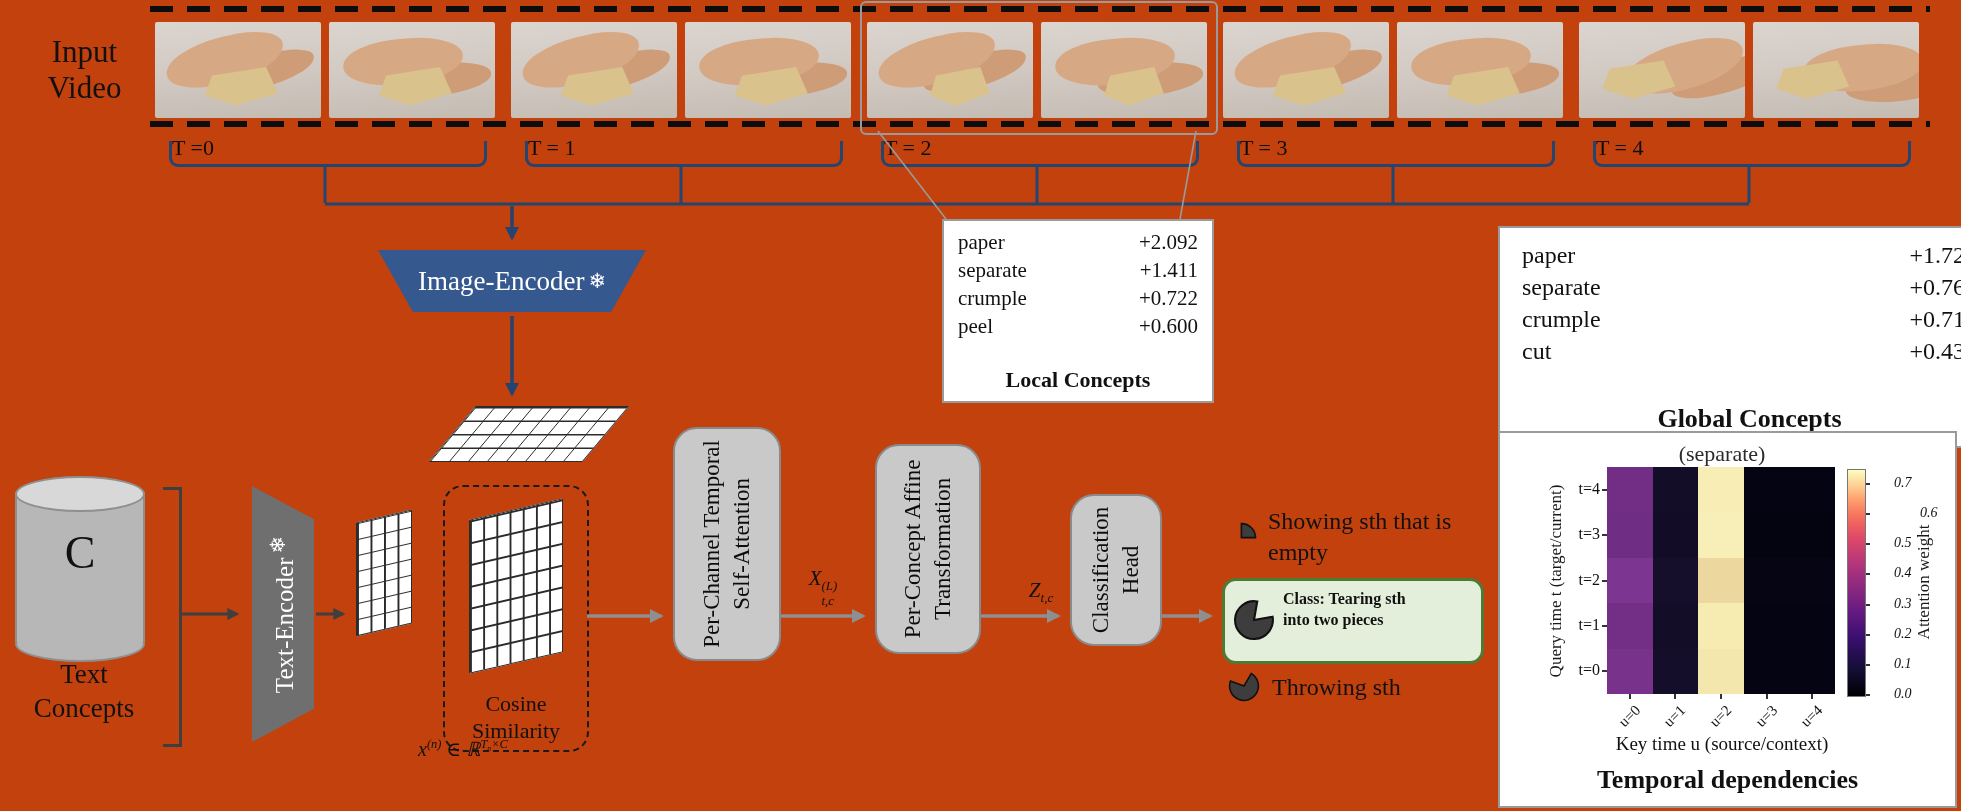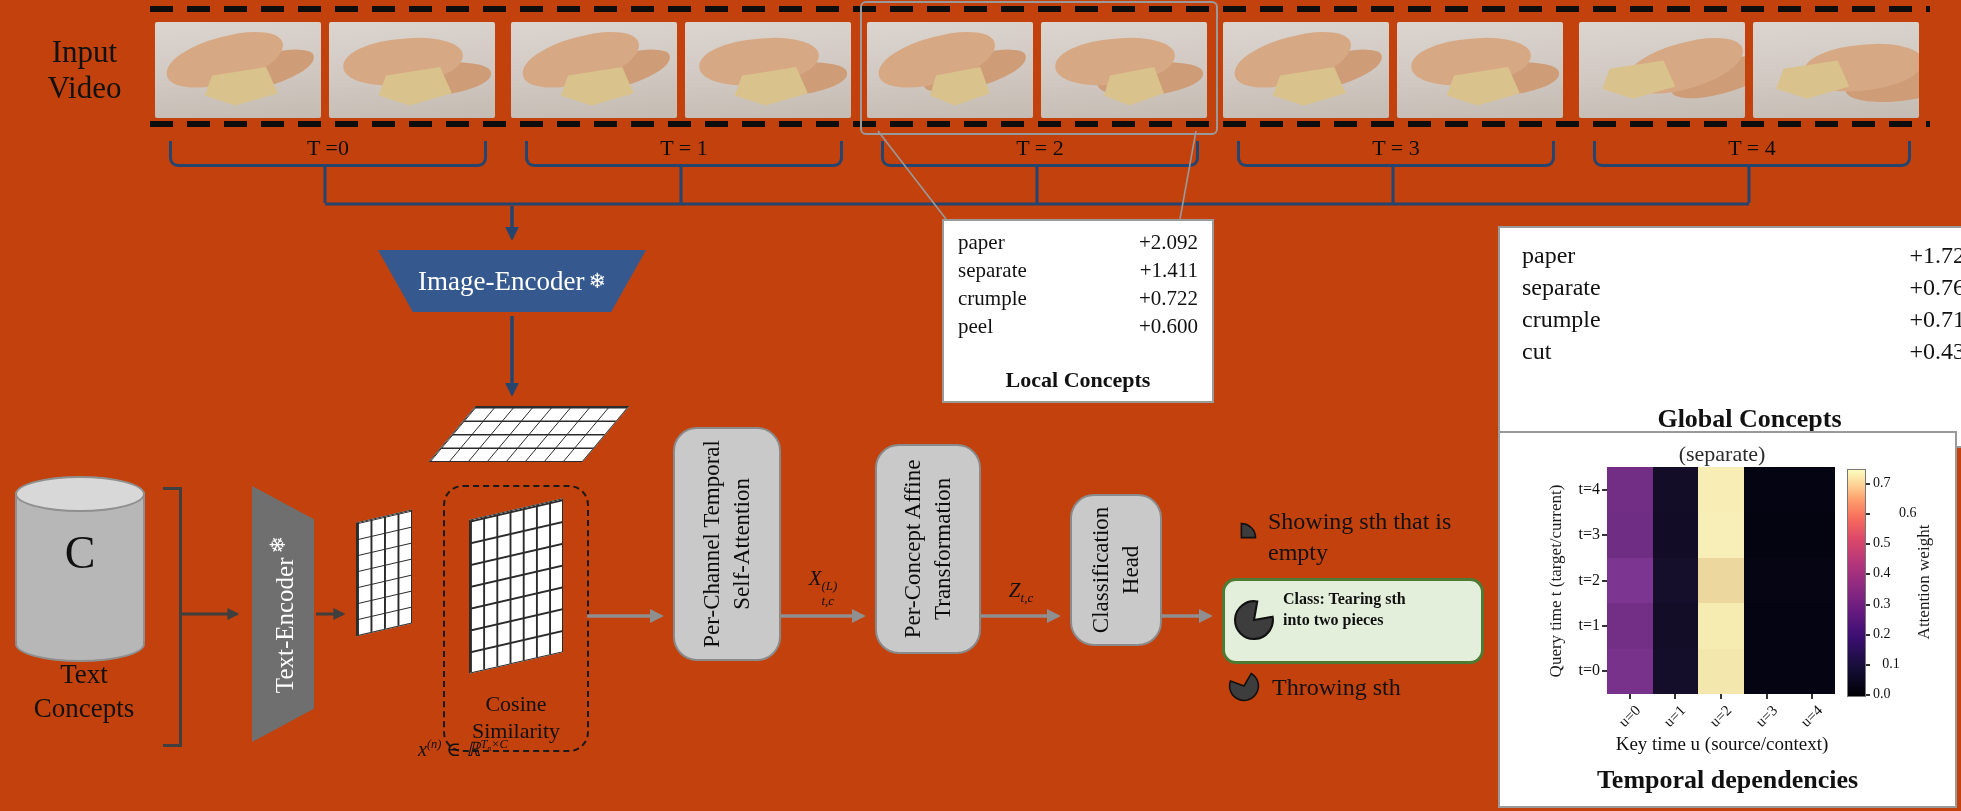--- a/index.html
+++ b/index.html
@@ -22,21 +22,21 @@
   .frame:nth-child(2)::before{transform:rotate(-4deg) translate(4px,2px);}
   #fg2 .frame::after{left:38%;width:36%;}
   #fg4 .frame::before{left:28%;top:22%;}
   #fg4 .frame::after{left:14%;top:40%;}
   #hl-box{left:860px;top:1px;width:354px;height:130px;border:2px solid #9a9a9a;
     border-radius:6px;z-index:2;}
   
   .tbracket{position:absolute;top:141px;height:23px;width:312px;border:3px solid #24456F;
     border-top:none;border-radius:0 0 9px 9px;z-index:1;}
   #tb0{left:169px}#tb1{left:525px}#tb2{left:881px}#tb3{left:1237px}#tb4{left:1593px}
-  .tbracket span{position:absolute;left:0;top:-6px;width:100%;text-align:center;
+  .tbracket span{position:absolute;left:0;top:-6px;width:100%;text-align:left;
     font-size:22px;color:#0d0d0d;}
   #input-video{left:22px;top:34px;width:125px;font-size:31px;line-height:1.15;text-align:center;}
   
   #img-enc{left:378px;top:250px;width:268px;height:62px;background:#35598E;
     clip-path:polygon(0 0,100% 0,87% 100%,13% 100%);display:flex;align-items:center;
     justify-content:center;color:#fff;font-size:27px;z-index:2;}
   .snow{font-size:21px;vertical-align:8px;margin-left:4px;}
   #txt-enc{left:252px;top:486px;width:62px;height:256px;background:#6F6F6F;
     clip-path:polygon(0 0,100% 13%,100% 87%,0 100%);display:flex;align-items:center;
     justify-content:center;z-index:2;}
@@ -106,21 +106,21 @@
   #hm-grid{position:absolute;left:107px;top:34px;width:228px;height:227px;display:grid;
     grid-template-columns:repeat(5,1fr);grid-template-rows:repeat(5,1fr);}
   .ytick{position:absolute;left:56px;width:44px;text-align:right;font-size:16px;}
   .ydash{position:absolute;left:102px;width:5px;height:2px;background:#333;}
   .xdash{position:absolute;top:261px;width:2px;height:5px;background:#333;}
   .xtick{position:absolute;top:269px;width:50px;text-align:right;font-size:15px;
     transform:rotate(-45deg);transform-origin:100% 0;}
   #cbar{position:absolute;left:347px;top:36px;width:17px;height:226px;border:1px solid #777;
     background:linear-gradient(to top,#000004 0%,#140e36 12%,#3b0f70 26%,#641a80 37%,
       #8c2981 48%,#b5367a 59%,#de4968 70%,#f66e5c 79%,#fe9f6d 87%,#fecf92 93%,#fcfdbf 100%);}
-  .cbtick{position:absolute;left:373px;width:36px;font-size:14px;}
+  .cbtick{position:absolute;left:394px;width:36px;font-size:14px;font-style:italic;}
   .cbdash{position:absolute;left:365px;width:5px;height:2px;background:#333;}
   #cbar-label{position:absolute;left:314px;top:139px;width:220px;height:20px;text-align:center;
     font-size:17px;transform:rotate(-90deg);color:#1a1a1a;}
   #hm-xlabel{position:absolute;left:52px;top:300px;width:340px;text-align:center;font-size:19px;}
   #hm-caption{position:absolute;left:0;top:332px;width:100%;text-align:center;
     font-weight:bold;font-size:26px;}
   #overlay{position:absolute;left:0;top:0;z-index:2;pointer-events:none;}
 </style>
 </head>
 <body>
@@ -250,21 +250,21 @@
         <div>Head</div>
       </div>
   </div>
 
   <div class="alabel" style="left:783px;top:566px;width:80px;">
     <span>X</span><span class="supsub">
         <span>(L)</span>
         <span>t,c</span>
       </span>
   </div>
-  <div class="alabel" style="left:981px;top:578px;width:80px;">
+  <div class="alabel" style="left:981px;top:578px;width:80px;padding-left:20px;">
     <span>Z</span><sub>t,c</sub>
   </div>
 
   <svg class="pie" style="left:1236px;top:516px;" width="26" height="26" viewBox="0 0 24 24">
     <path d="M5,20 L5,7 A13,13 0 0 1 18,20 Z" fill="#3d3d3d" stroke="#111" stroke-width="1.5"></path>
   </svg>
   <div class="abs" id="out-top">
     <div>Showing sth that is</div>
     <div>empty</div>
   </div>
@@ -373,21 +373,21 @@
         <span class="xtick" style="left: 127.4px;">u=1</span>
         <i class="xdash" style="left: 174.4px;"></i>
         <span class="xtick" style="left: 173px;">u=2</span>
         <i class="xdash" style="left: 220px;"></i>
         <span class="xtick" style="left: 218.6px;">u=3</span>
         <i class="xdash" style="left: 265.6px;"></i>
         <span class="xtick" style="left: 264.2px;">u=4</span>
         <i class="xdash" style="left: 311.2px;"></i>
         <span class="cbtick" style="top: 253px;">0.0</span>
         <i class="cbdash" style="top: 261px;"></i>
-        <span class="cbtick" style="top: 222.867px; text-align: center;">0.1</span>
+        <span class="cbtick" style="top: 222.867px;">0.1</span>
         <i class="cbdash" style="top: 230.867px;"></i>
         <span class="cbtick" style="top: 192.733px;">0.2</span>
         <i class="cbdash" style="top: 200.733px;"></i>
         <span class="cbtick" style="top: 162.6px;">0.3</span>
         <i class="cbdash" style="top: 170.6px;"></i>
         <span class="cbtick" style="top: 132.467px;">0.4</span>
         <i class="cbdash" style="top: 140.467px;"></i>
         <span class="cbtick" style="top: 102.333px;">0.5</span>
         <i class="cbdash" style="top: 110.333px;"></i>
         <span class="cbtick" style="top: 72.2px; margin-left: 26px;">0.6</span>

